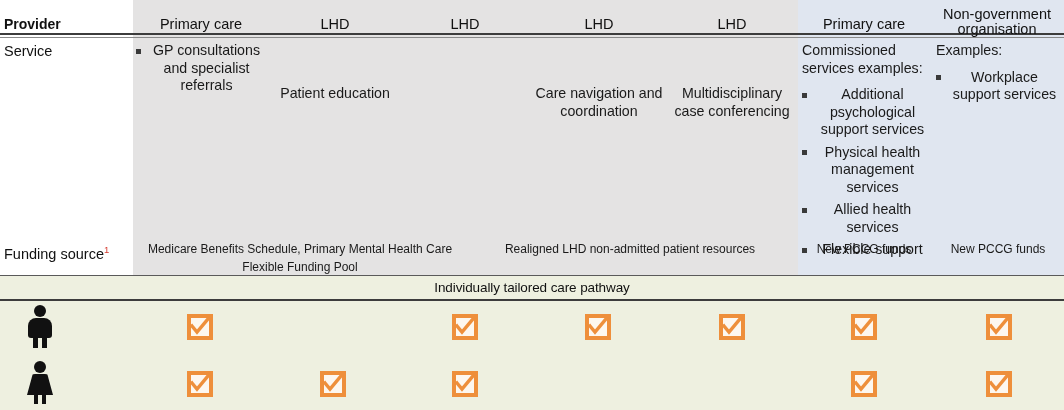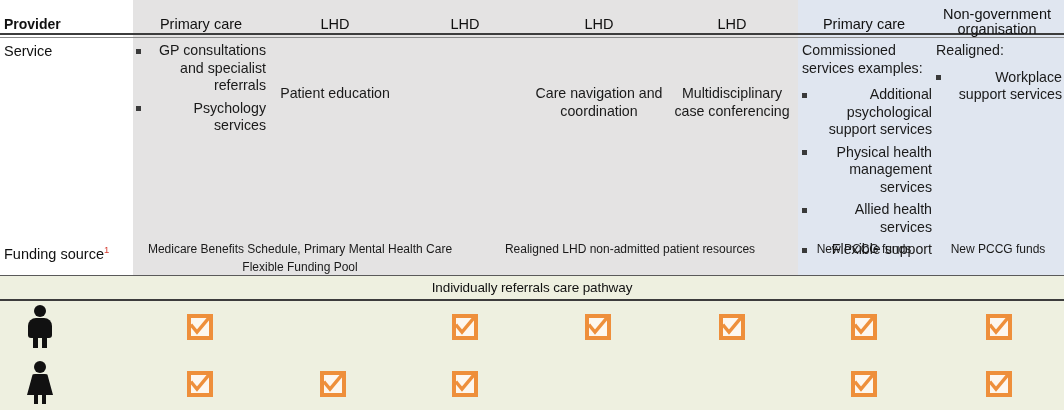--- a/index.html
+++ b/index.html
@@ -35,21 +35,21 @@
   .rowlabel{position:absolute;left:4px;font-size:14.5px;color:#111;}
   .sup{color:#d63b2f;font-size:9.5px;vertical-align:super;}
 
   
   .cell{position:absolute;font-size:14.2px;line-height:17.5px;color:#1a1a1a;}
   .cell.center{text-align:center;margin-top:43px;}
   .cell.left{text-align:left;}
   .lead{display:block;text-align:left;margin-bottom:9px;}
 
   ul.bullets{list-style:none;margin:0;padding:0;}
-  ul.bullets li{position:relative;padding-left:11px;margin-bottom:5px;text-align:right;}
+  ul.bullets li{position:relative;padding-left:11px;margin-bottom:5px;text-align:center;}
   ul.bullets li::before{
     content:"";position:absolute;left:0;top:6.5px;
     width:5px;height:5px;background:#3a3a3a;
   }
 
   
   .fund{position:absolute;font-size:12px;line-height:17.5px;text-align:center;color:#1a1a1a;}
 
   
   .pathway{position:absolute;left:0;top:280px;width:1064px;text-align:center;
@@ -89,21 +89,20 @@
   <div class="hdr" style="left:533px;top:17px;width:132px;">LHD</div>
   <div class="hdr" style="left:668px;top:17px;width:128px;">LHD</div>
   <div class="hdr" style="left:800px;top:17px;width:128px;">Primary care</div>
   <div class="hdr hdr-2line" style="left:932px;top:7px;width:130px;">Non-government organisation</div>
 
   <div class="rowlabel" style="top:43px;font-size:14.5px;">Service</div>
 
   <div class="cell left" style="left:136px;top:42px;width:130px;">
     <ul class="bullets">
       <li>GP consultations and specialist referrals</li>
-      <li>Psychology services</li>
     </ul>
   </div>
 
   <div class="cell center" style="left:266px;top:42px;width:138px;">Patient education</div>
 
 
   <div class="cell center" style="left:530px;top:42px;width:138px;">Care navigation and coordination</div>
 
   <div class="cell center" style="left:666px;top:42px;width:132px;">Multidisciplinary case conferencing</div>
 
@@ -111,39 +110,39 @@
     <span class="lead">Commissioned services examples:</span>
     <ul class="bullets">
       <li>Additional psychological support services</li>
       <li>Physical health management services</li>
       <li>Allied health services</li>
       <li>Flexible support</li>
     </ul>
   </div>
 
   <div class="cell left" style="left:936px;top:42px;width:126px;">
-    <span class="lead">Realigned:</span>
+    <span class="lead">Examples:</span>
     <ul class="bullets">
       <li>Workplace support services</li>
     </ul>
   </div>
 
   <div class="rowlabel" style="top:244px;">
     <span>Funding source</span><span class="sup">1</span>
   </div>
 
   <div class="fund" style="left:140px;top:241px;width:320px;">Medicare Benefits Schedule, Primary Mental Health Care Flexible Funding Pool</div>
 
   <div class="fund" style="left:468px;top:241px;width:324px;">Realigned LHD non-admitted patient resources</div>
 
   <div class="fund" style="left:800px;top:241px;width:128px;">New PCCG funds</div>
 
   <div class="fund" style="left:934px;top:241px;width:128px;">New PCCG funds</div>
 
-  <div class="pathway">Individually referrals care pathway</div>
+  <div class="pathway">Individually tailored care pathway</div>
 
   <div class="person" style="left:24px;top:305px;width:32px;height:42px;">
     <div class="p-head" style="left:10px;top:0px;width:12px;height:12px;"></div>
     <div class="p-body" style="left:4px;top:13px;width:24px;height:20px;border-radius:8px 8px 3px 3px;"></div>
     <div class="p-leg" style="left:9px;top:28px;width:5px;height:15px;"></div>
     <div class="p-leg" style="left:18px;top:28px;width:5px;height:15px;"></div>
   </div>
 
   <div class="person" style="left:24px;top:361px;width:32px;height:42px;">
     <div class="p-head" style="left:10px;top:0px;width:12px;height:12px;"></div>

